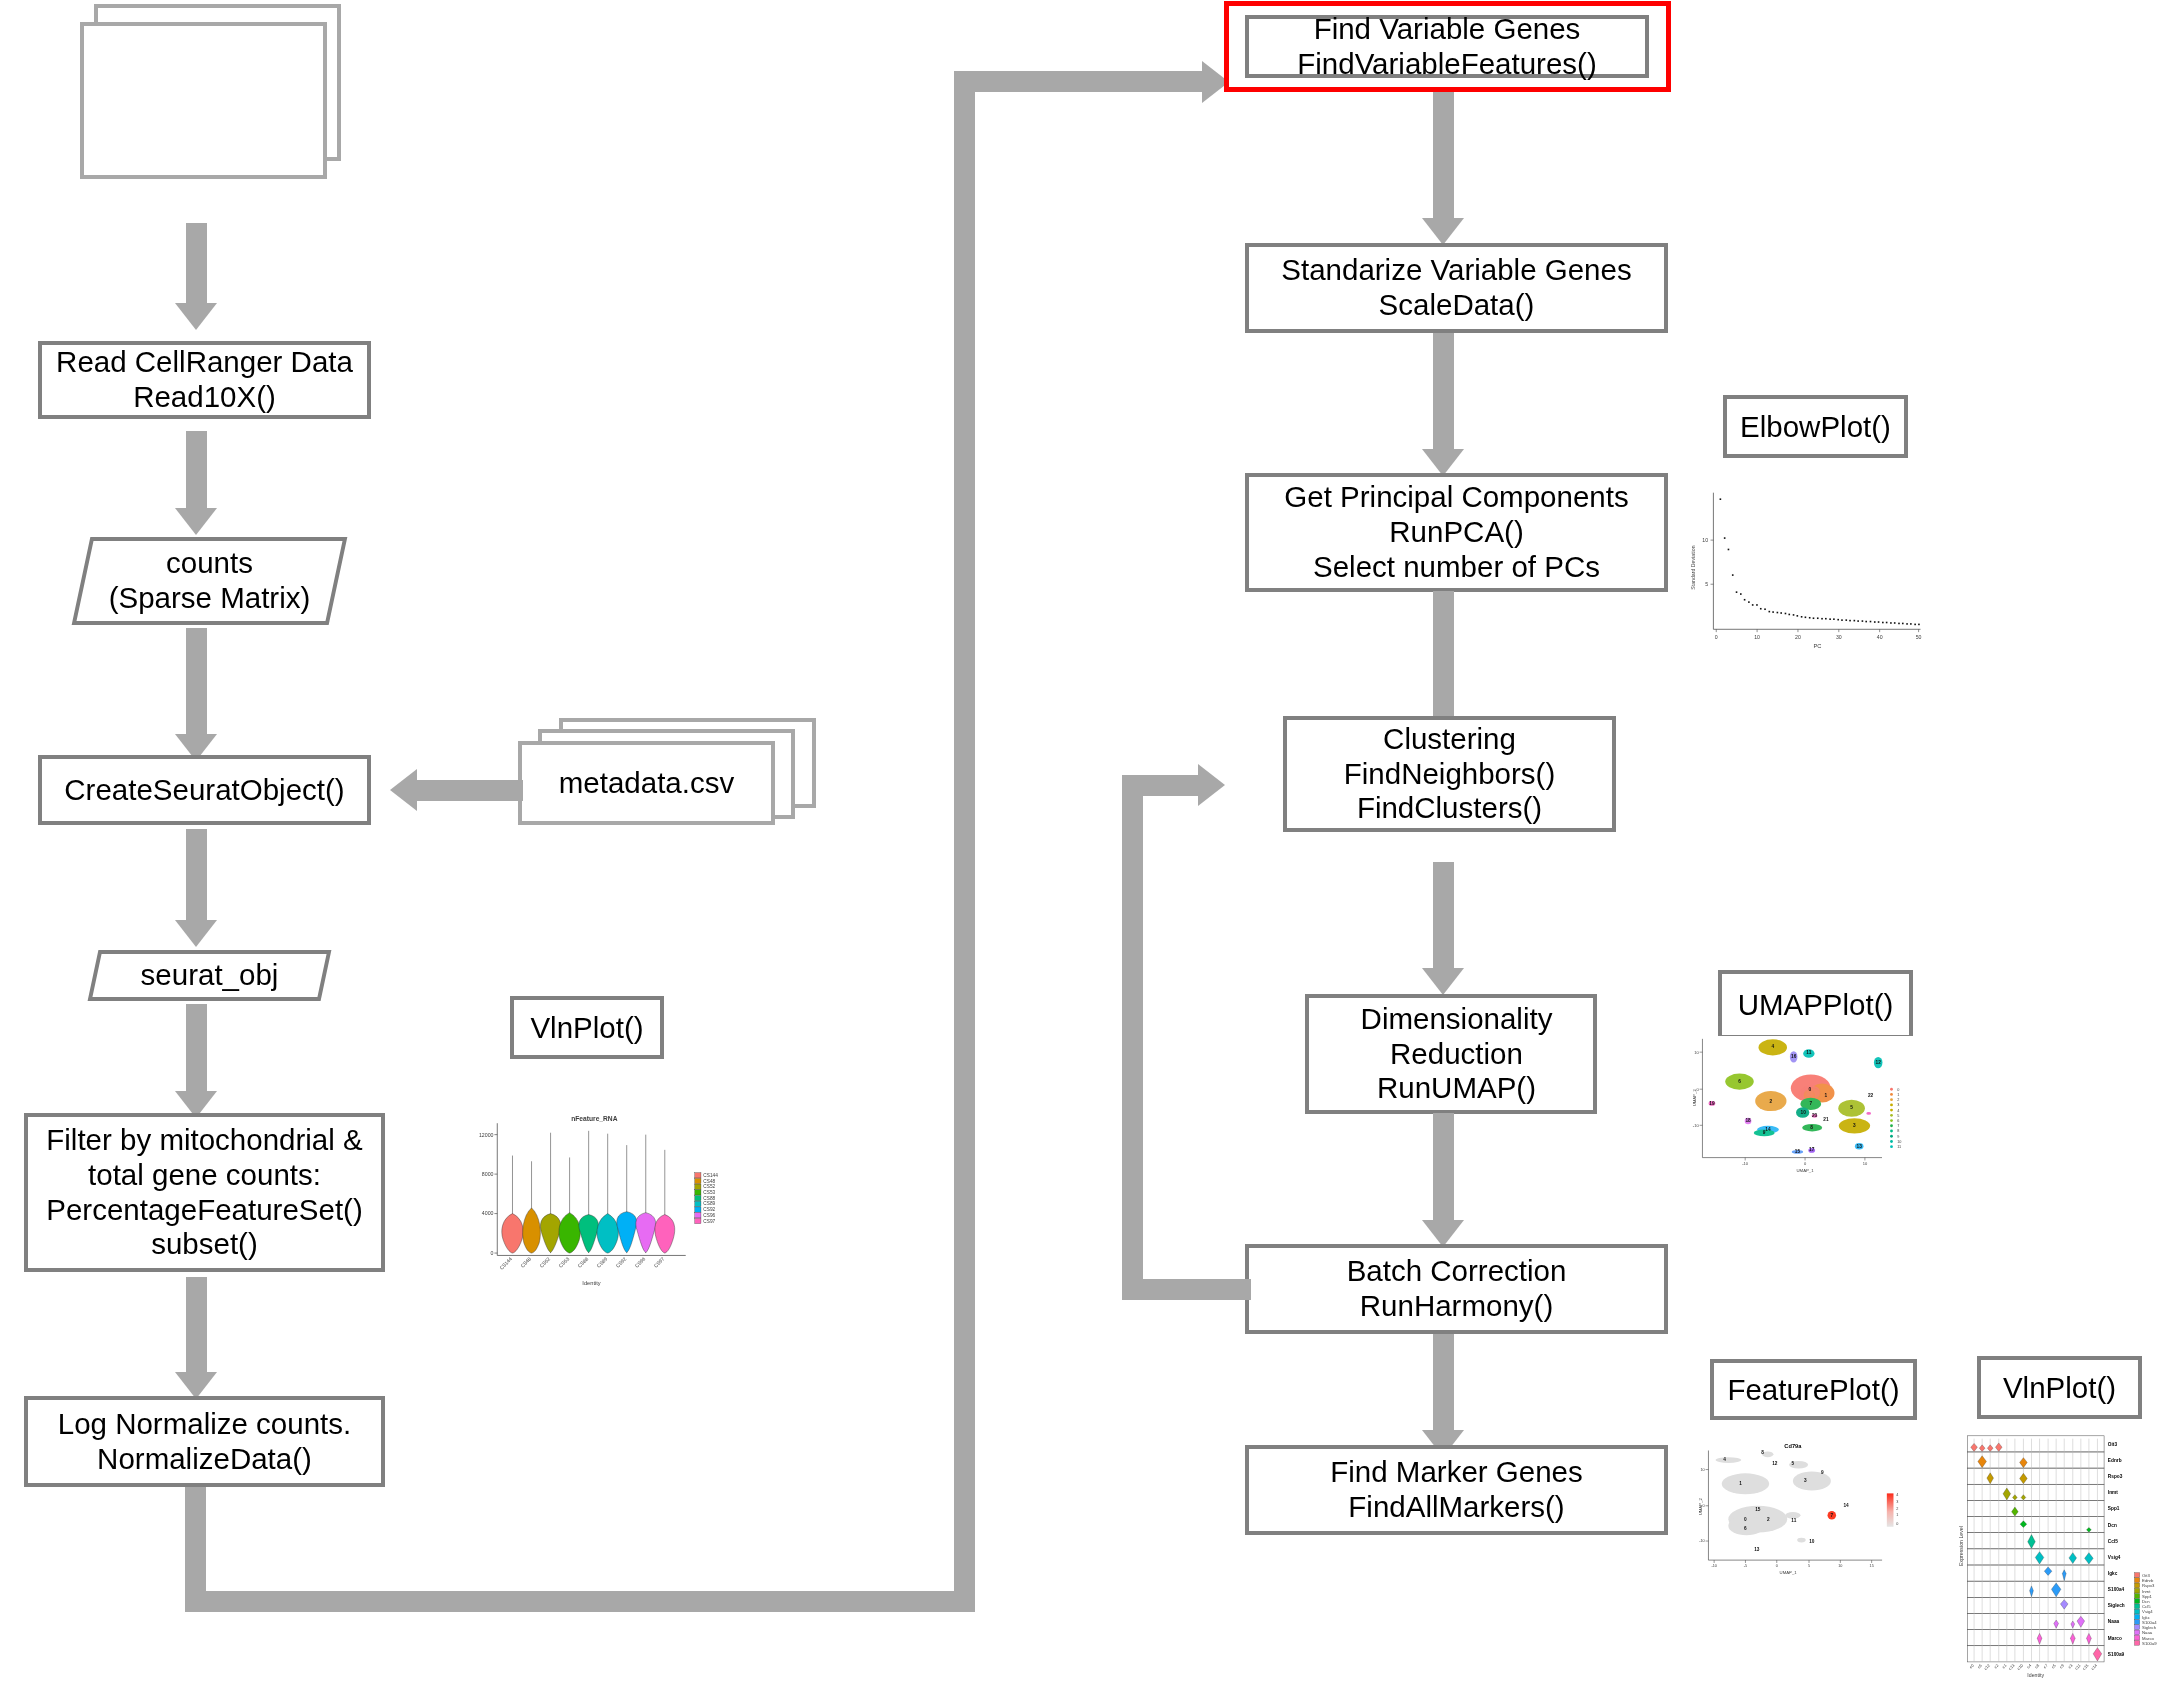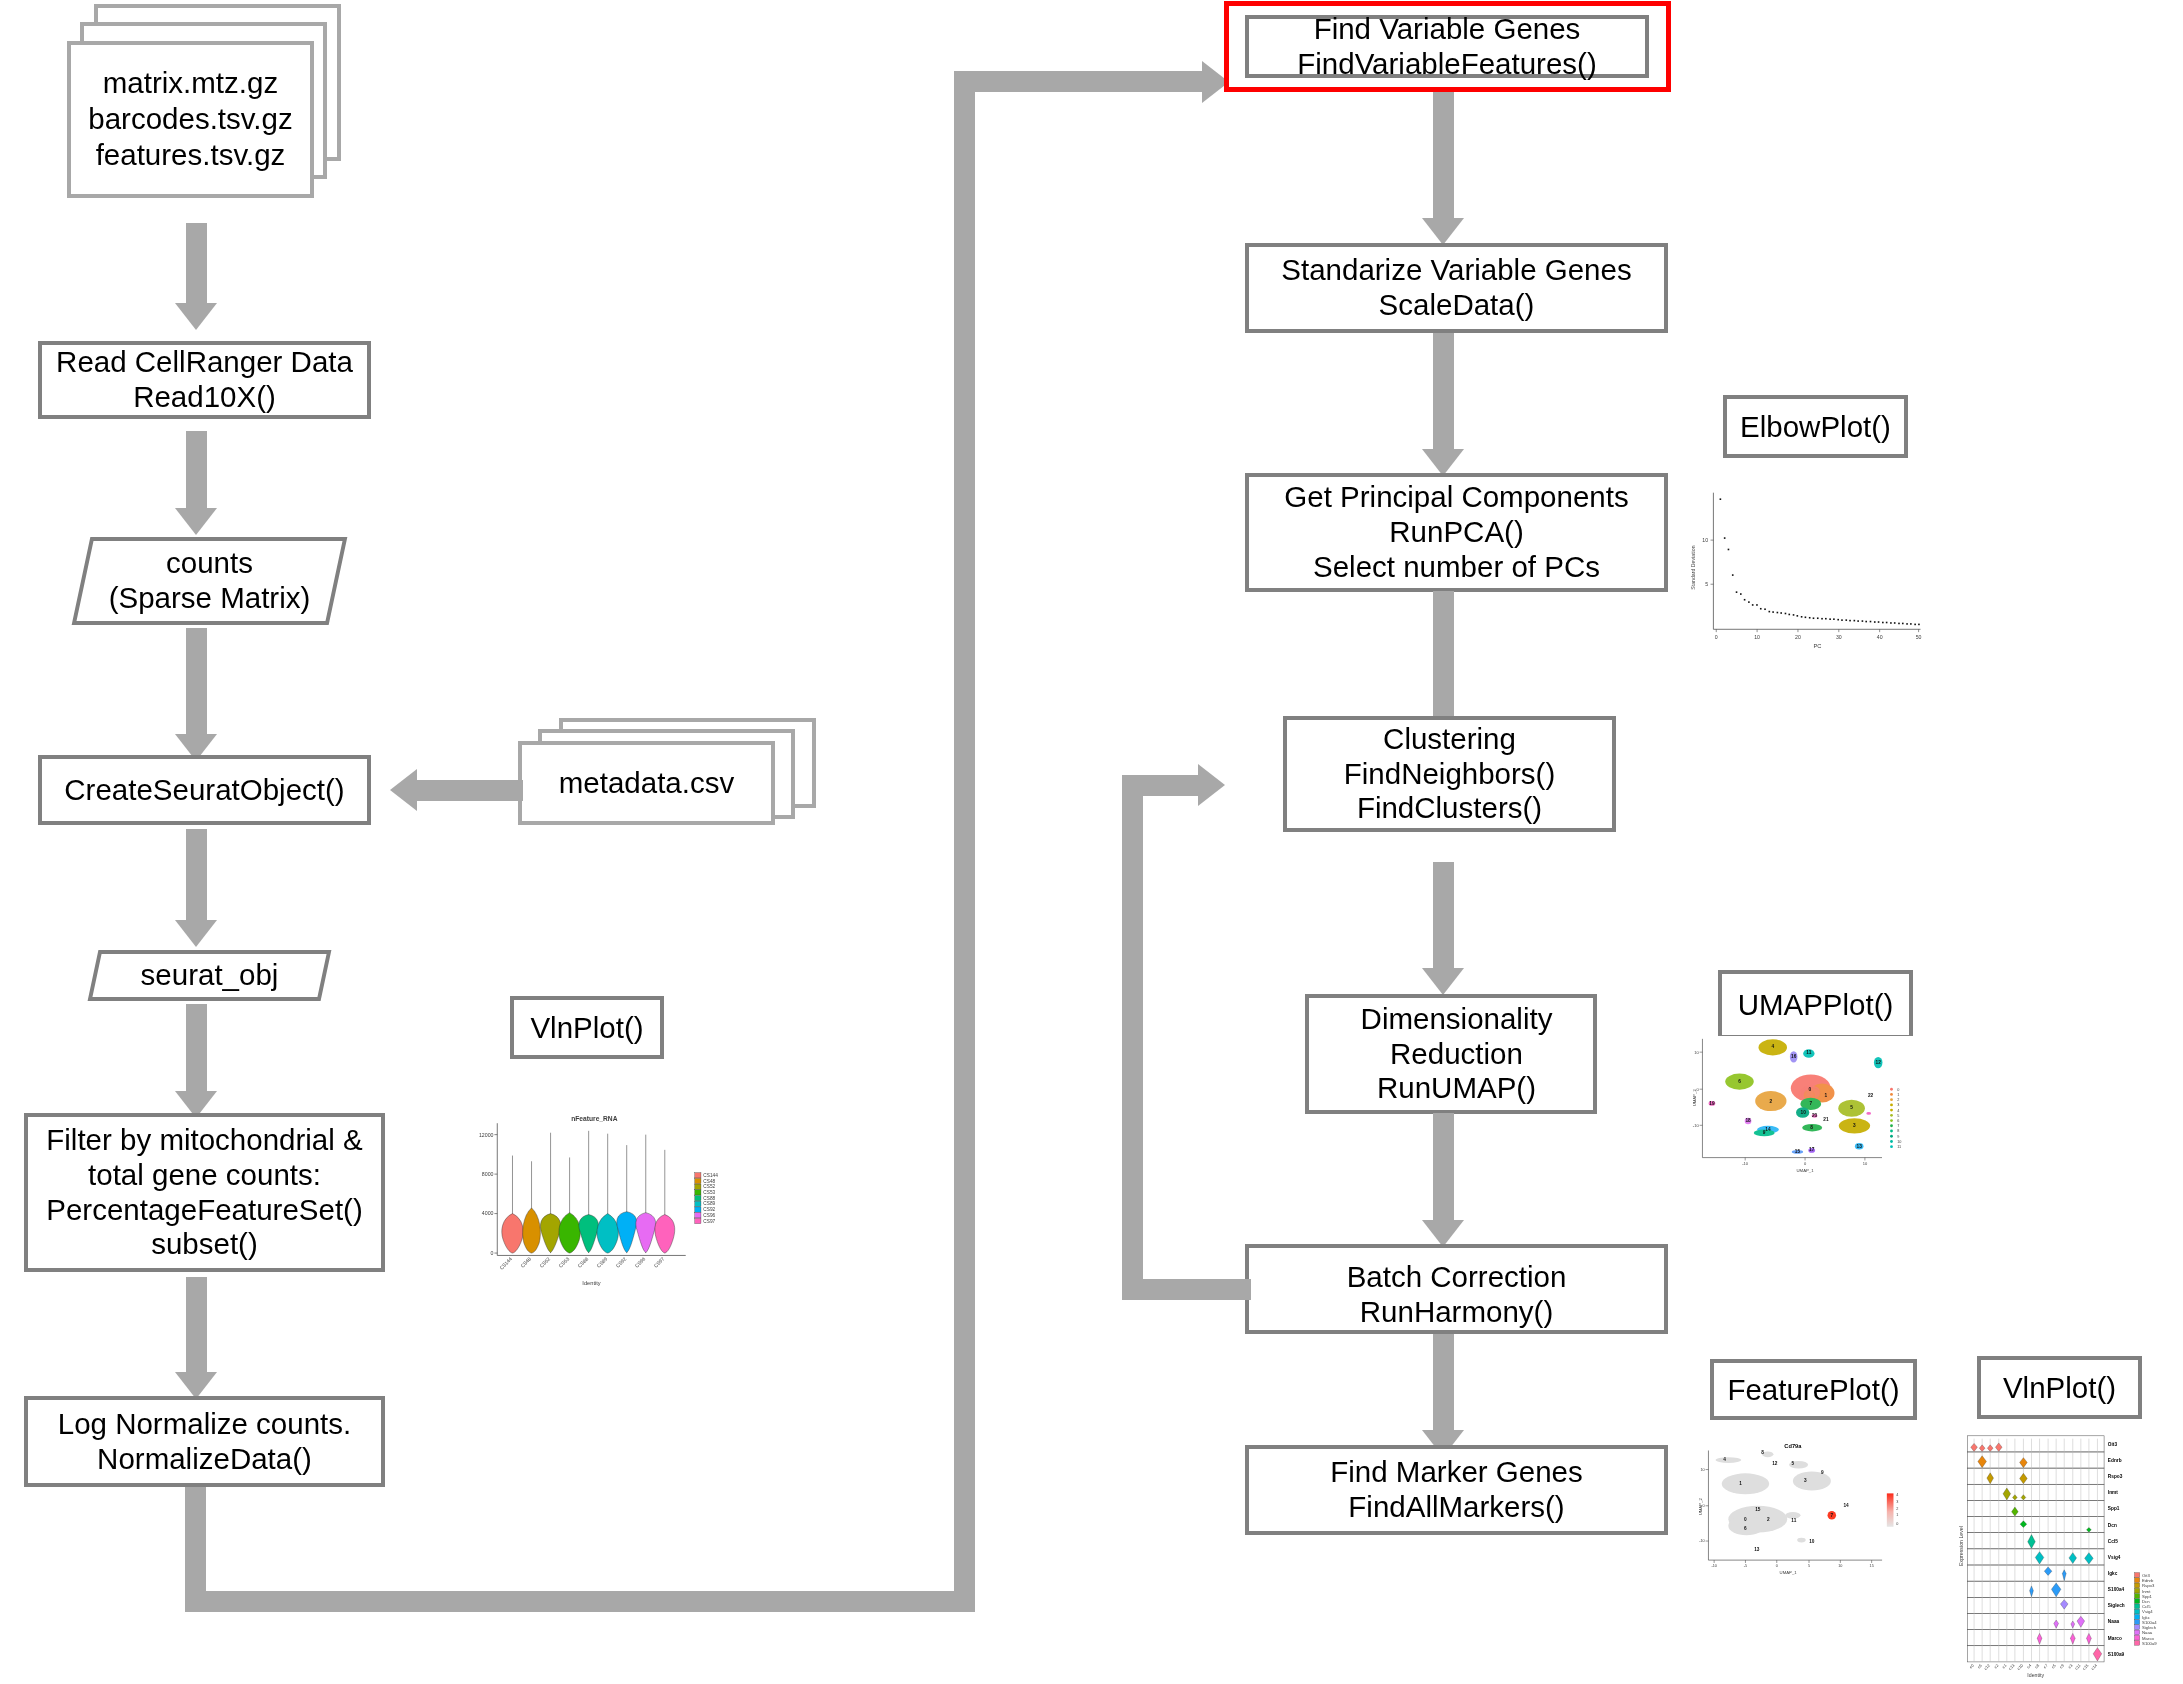--- a/index.html
+++ b/index.html
@@ -96,25 +96,20 @@
   .axtext { font-family:"Liberation Sans", sans-serif; fill:#3d3d3d; }
 </style>
 </head>
 <body>
 
 <div id="stage">
 
   <div class="stack" style="left:67px; top:3.8px; width:276px; height:219px;">
     <div class="sheet" style="left:27px; top:0; width:247px; height:157px;"></div>
     <div class="sheet" style="left:13.3px; top:18px; width:247px; height:157px;"></div>
-    <div class="sheet front" style="left:0; top:37px; width:247px; height:157px;">
-      <span>matrix.mtz.gz
-barcodes.tsv.gz
-features.tsv.gz</span>
-    </div>
   </div>
 
   <div class="arrow" style="left:175px; top:223px; width:42px; height:107px;">
     <div class="shaft" style="left:10.5px; top:0; width:21px; height:82px;"></div>
     <div class="head down" style="left:0; top:80px;"></div>
   </div>
 
   <div class="pbox" style="left:38px; top:341px; width:333px; height:78px;">
     <span>Read CellRanger Data
 Read10X()</span>
@@ -543,21 +538,21 @@
     <span>Dimensionality
 Reduction
 RunUMAP()</span>
   </div>
 
   <div class="arrow" style="left:1422px; top:1113px; width:42px; height:134px;">
     <div class="shaft" style="left:10.5px; top:0; width:21px; height:109px;"></div>
     <div class="head down" style="left:0; top:107px;"></div>
   </div>
 
-  <div class="pbox" style="left:1245px; top:1244px; width:423px; height:90px;align-items:flex-end;">
+  <div class="pbox" style="left:1245px; top:1244px; width:423px; height:90px;">
     <span>Batch Correction
 RunHarmony()</span>
   </div>
 
   <div class="seg" style="left:1122px; top:1279px; width:129px; height:21px;"></div>
   <div class="seg" style="left:1122px; top:775px; width:21px; height:525px;"></div>
   <div class="seg" style="left:1122px; top:775px; width:84px; height:21px;"></div>
   <div class="arrow" style="left:1198px; top:764px; width:42px; height:42px;">
     <div class="head right" style="left:0; top:0;"></div>
   </div>

